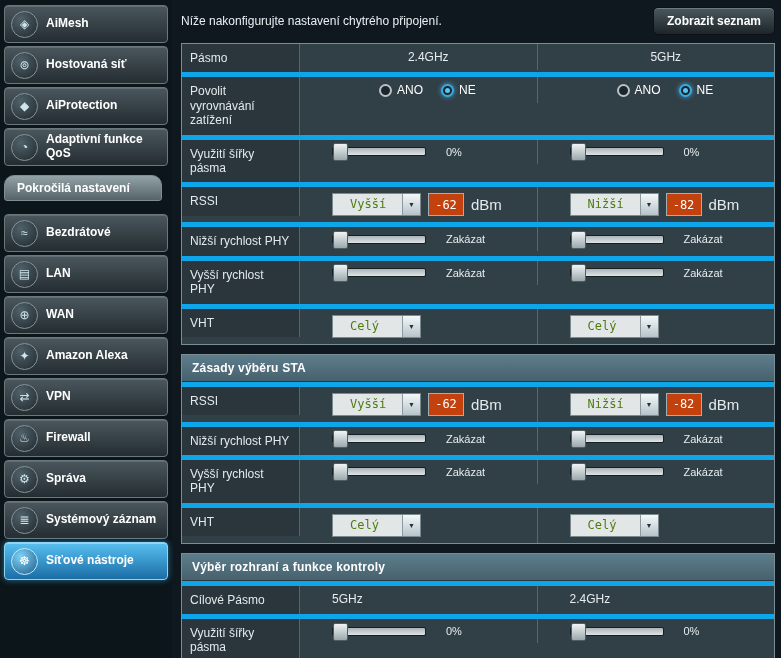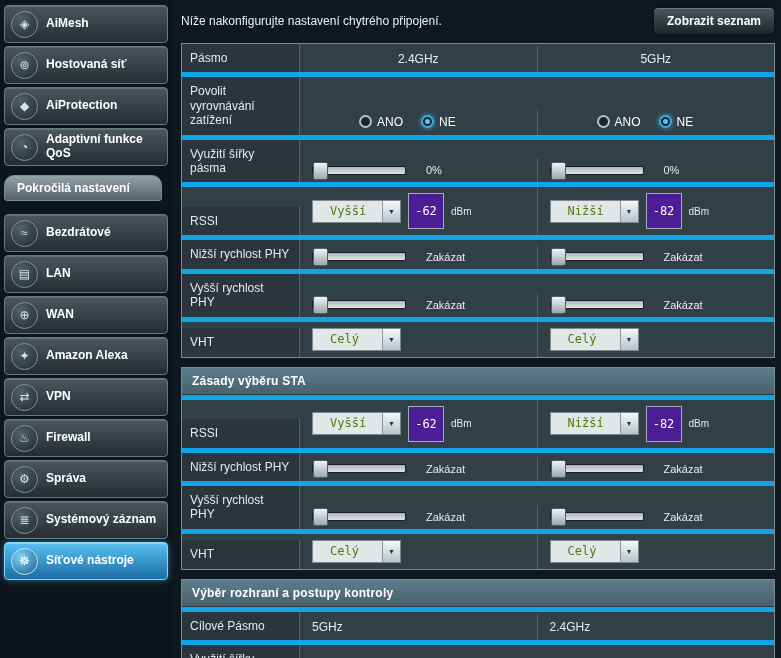--- a/index.html
+++ b/index.html
@@ -24,21 +24,21 @@
   .content{flex:1;box-sizing:border-box;padding:7px 6px 0 9px;}
   .topbar{display:flex;justify-content:space-between;align-items:center;margin-bottom:8px;min-height:26px;}
   .note{color:#e9f0f2;font-size:12px;}
   .show-btn{background:linear-gradient(180deg,#4a585e,#1d2529);border:1px solid #0b1114;border-radius:5px;
            box-shadow:inset 0 1px 0 #6b7a80;color:#fff;font-family:"Liberation Sans",sans-serif;
            font-weight:bold;font-size:12px;padding:6px 13px;cursor:pointer;}
   
   .tsection{border:1px solid #7a8d94;margin-bottom:9px;background:#313f47;}
   .tsection-title{background:linear-gradient(180deg,#5d7d8c,#47616d);color:#fff;font-size:12px;font-weight:bold;
            padding:6px 10px;border-bottom:1px solid #2a363c;letter-spacing:.2px;}
-  .trow{display:flex;align-items:flex-end;border-top:5px solid #0ea5e9;}
+  .trow{display:flex;align-items:flex-start;border-top:5px solid #0ea5e9;gap:20px;}
   .trow:first-of-type{border-top:none;}
   .tcell{box-sizing:border-box;}
   .tlabel{flex:0 0 118px;width:118px;background:#2a353c;border-right:1px solid #55676e;
            padding:7px 8px;font-size:12px;color:#e3eaec;display:flex;align-items:center;line-height:1.2;}
   .tvalue{flex:1 1 0;background:#313f47;padding:6px 12px;display:flex;align-items:center;gap:7px;
            border-right:1px solid #55676e;min-height:22px;font-size:12px;color:#e3eaec;}
   .tvalue:last-child{border-right:none;}
   .tvalue.center{justify-content:center;}
   .band,.txt{font-size:12px;color:#e6edef;}
   
@@ -55,23 +55,23 @@
         background:linear-gradient(180deg,#aab4b8,#dfe5e7);border:1px solid #171f23;}
   .sl-handle{position:absolute;left:0;top:-5px;width:13px;height:16px;border-radius:2px;
         background:linear-gradient(180deg,#f0f4f5,#9aa8ad);border:1px solid #4e5f65;}
   .sl-label{font-size:11px;color:#e6edef;margin-left:13px;}
   
   .fsel{display:inline-flex;align-items:stretch;height:21px;background:#e2e6e7;border:1px solid #7c8a8f;cursor:pointer;}
   .fsel-t{font-family:"DejaVu Sans Mono",monospace;font-size:12px;color:#4d7c0f;padding:3px 6px 0 17px;min-width:46px;}
   .fsel-a{width:17px;display:flex;align-items:center;justify-content:center;font-size:7px;color:#24333b;
         background:linear-gradient(180deg,#f4f8f9,#b6c4ca);border-left:1px solid #8c9aa0;}
   
-  .tinput{width:36px;height:36px;background:#4c1d95;border:1px solid #9fb0b5;color:#fff;
+  .tinput{width:36px;height:23px;background:#c2410c;border:1px solid #9fb0b5;color:#fff;
         font-family:"DejaVu Sans Mono",monospace;font-size:12px;text-align:center;box-sizing:border-box;}
-  .unit{font-size:10px;color:#e3eaec;}
+  .unit{font-size:15px;color:#e3eaec;}
 </style>
 </head>
 <body>
 
 <div class="page">
   <aside class="sidebar">
     <div id="sb-top">
         <div class="sb-item">
           <span class="sb-icon">◈</span>
           <span class="sb-label">AiMesh</span>
@@ -333,21 +333,21 @@
             </div>
             <div class="tcell tvalue">
               <span class="fsel">
                 <span class="fsel-t">Celý</span>
                 <span class="fsel-a">▼</span>
               </span>
             </div>
           </div>
         </div>
         <div class="tsection">
-          <div class="tsection-title">Výběr rozhraní a postupy kontroly</div>
+          <div class="tsection-title">Výběr rozhraní a funkce kontroly</div>
           <div class="trow">
             <div class="tcell tlabel">Cílové Pásmo</div>
             <div class="tcell tvalue">
               <span class="txt">5GHz</span>
             </div>
             <div class="tcell tvalue">
               <span class="txt">2.4GHz</span>
             </div>
           </div>
           <div class="trow">

